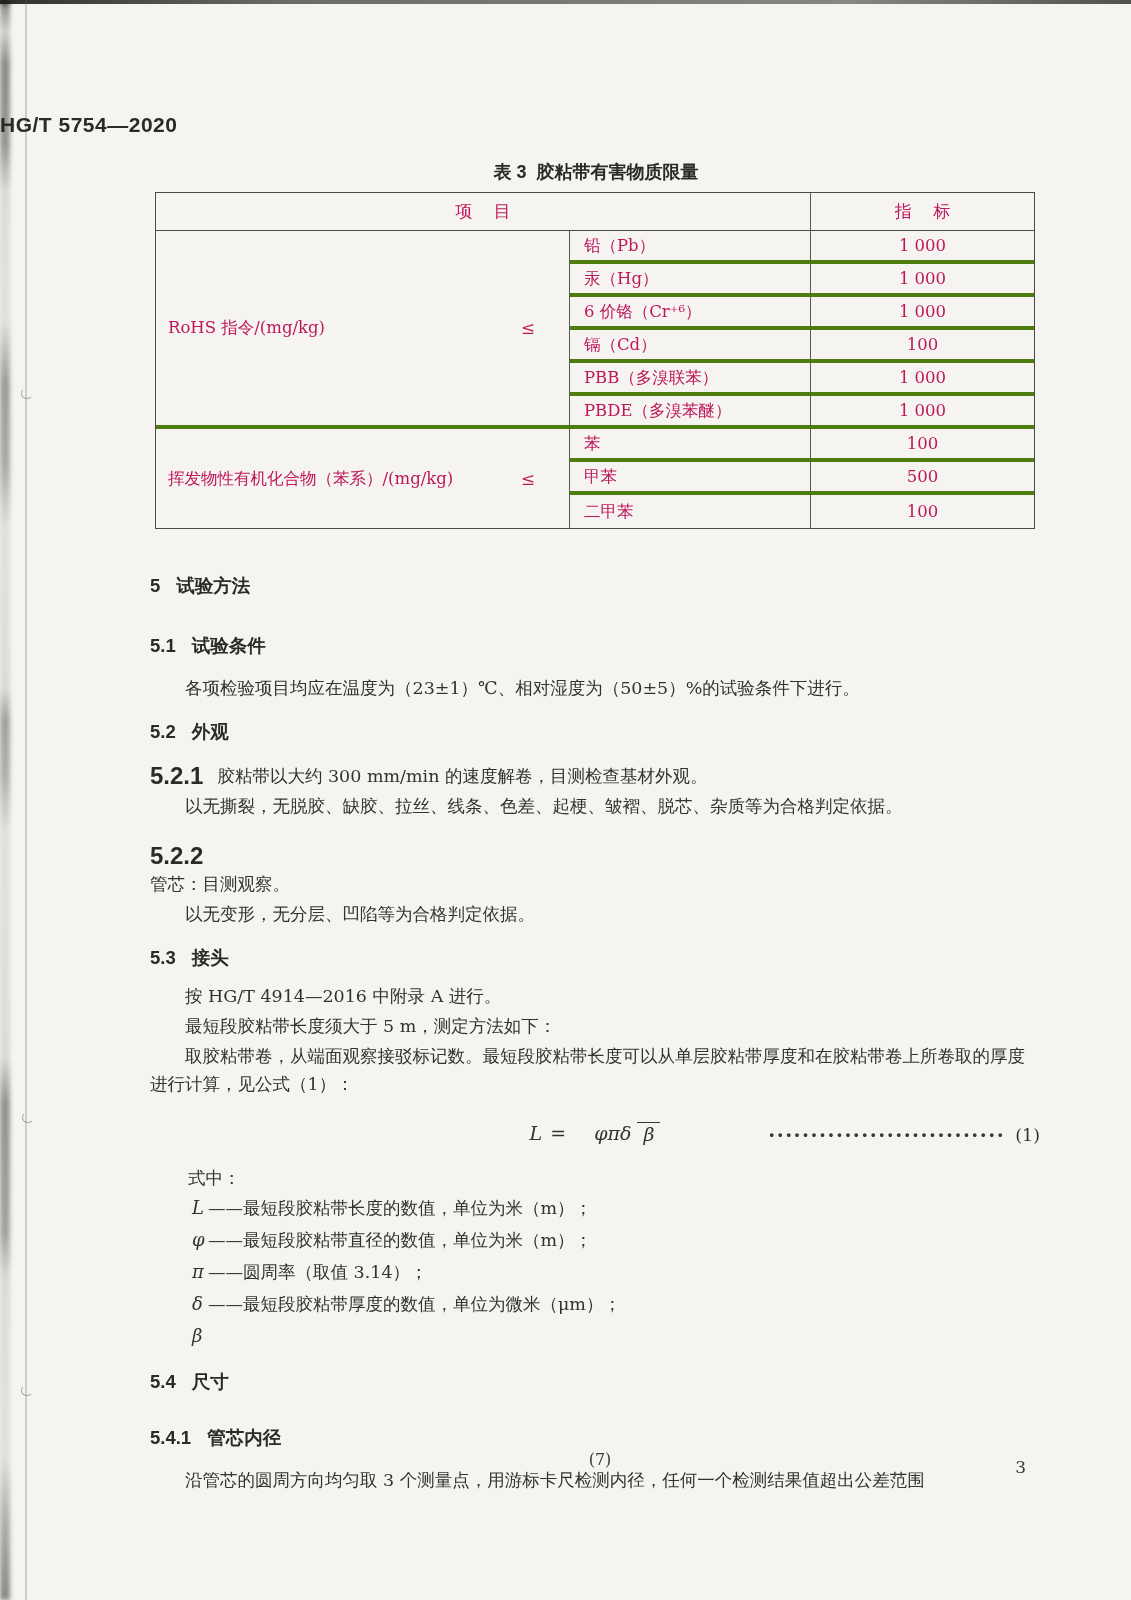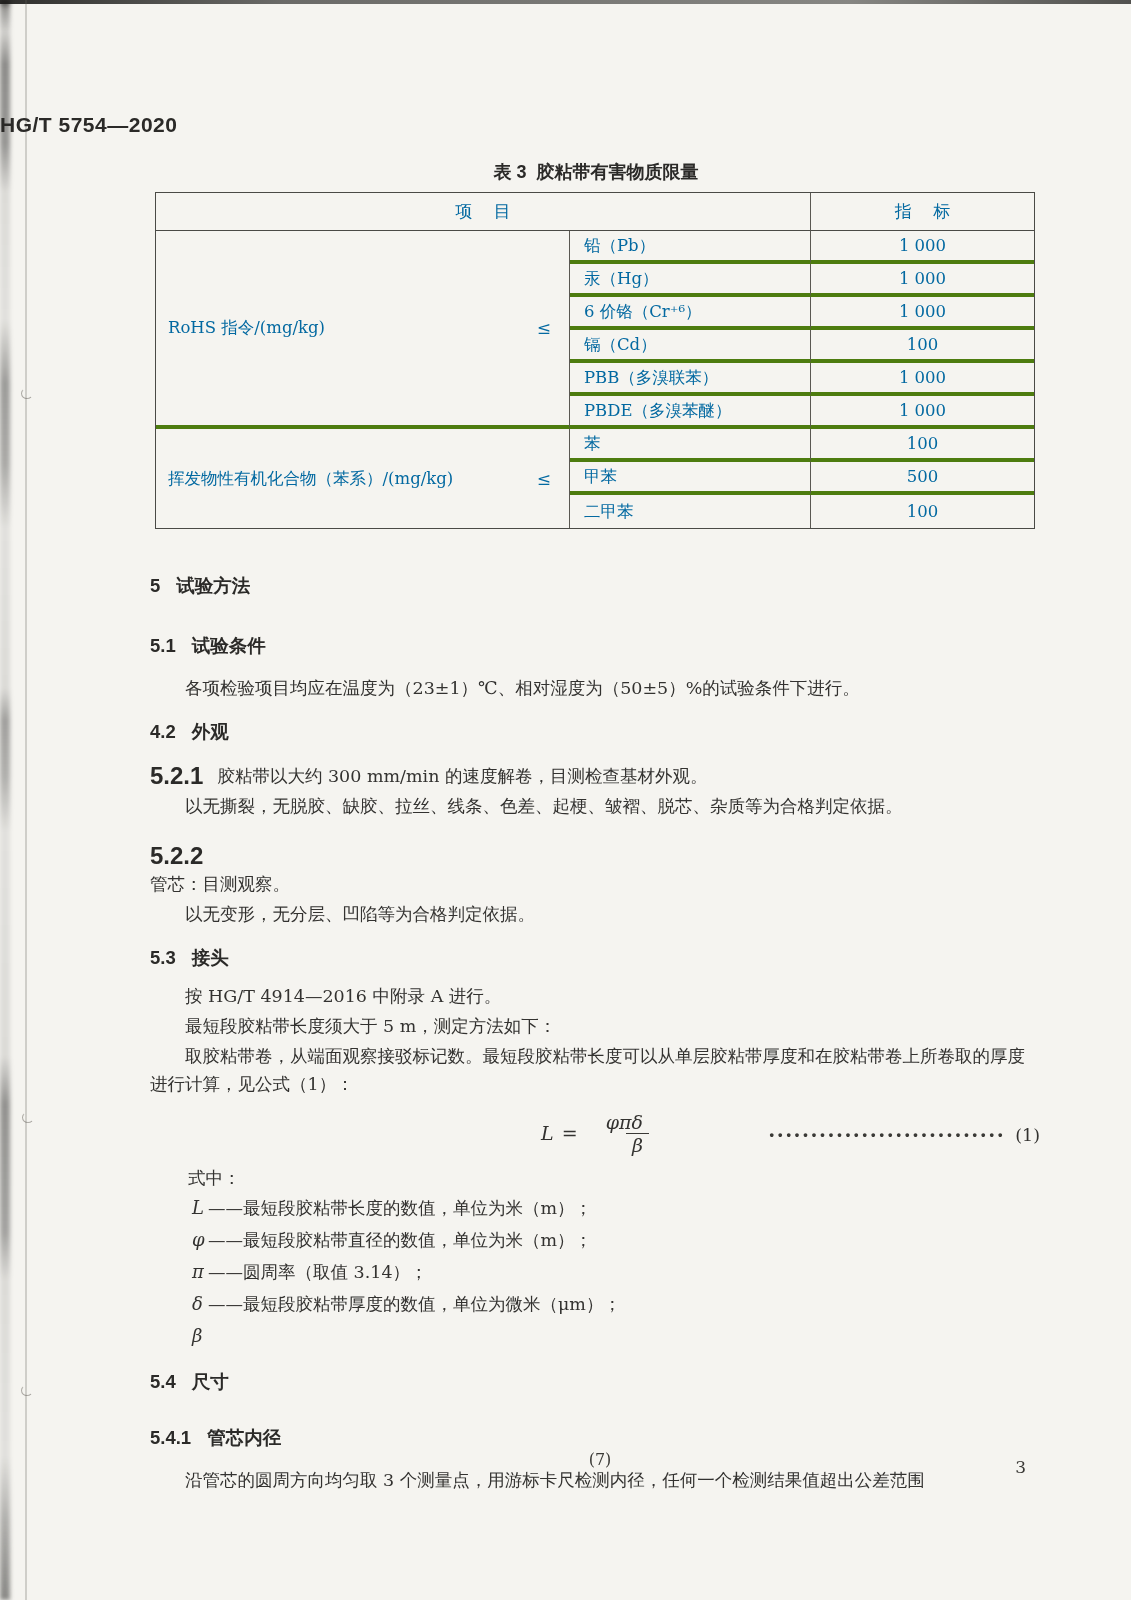--- a/index.html
+++ b/index.html
@@ -60,30 +60,30 @@
     position:absolute;top:160px;left:155px;width:882px;text-align:center;
     font-family:"Liberation Sans","DejaVu Sans",sans-serif;
     font-weight:bold;font-size:18px;color:#2b2a28;white-space:pre;
   }
   .t3{
     position:absolute;left:155px;top:192px;
     display:grid;
     grid-template-columns:414px 241px 223px;
     grid-template-rows:38px repeat(9,33px);
     border:1.6px solid #4a4a46;
-    font-size:16.5px;color:#0369a1;
+    font-size:16.5px;color:#be185d;
   }
   .t3 .cell{box-sizing:border-box;}
   .bdr{border-right:1px solid #5a5852;}
   .bdb{border-bottom:4px solid #4d7c0f;}
   .bdb-th{border-bottom:1.4px solid #4a4a46;}
   .th{display:flex;align-items:center;justify-content:center;white-space:pre;font-size:17px;}
   .th-item{grid-area:1/1/2/3;}
   .th-index{grid-area:1/3/2/4;}
-  .glabel{display:flex;align-items:center;justify-content:space-between;padding:0 18px 0 12px;white-space:pre;}
+  .glabel{display:flex;align-items:center;justify-content:space-between;padding:0 34px 0 12px;white-space:pre;}
   .g1{grid-area:2/1/8/2;}
   .g2{grid-area:8/1/11/2;}
   .ncell{display:flex;align-items:center;padding-left:14px;white-space:pre;}
   .vcell{display:flex;align-items:center;justify-content:center;}
   .rel{font-size:17px;}
   
   .content{
     position:absolute;left:150px;top:560px;width:890px;
     font-size:17.5px;line-height:28px;
   }
@@ -106,21 +106,21 @@
     font-family:"Liberation Sans","DejaVu Sans",sans-serif;
     font-weight:bold;font-size:24px;margin-right:14px;flex:none;color:#2b2a28;
   }
   
   .formula-block{position:relative;margin-top:6px;height:58px;}
   .formula-center{
     position:absolute;left:0;right:0;top:0;height:58px;
     display:flex;align-items:center;justify-content:center;
     font-style:italic;font-size:19px;
   }
-  .frac{display:inline-flex;flex-direction:column;align-items:flex-end;margin-left:22px;line-height:22px;}
+  .frac{display:inline-flex;align-items:flex-start;margin-left:22px;line-height:22px;}
   .frac .numr{padding:0 6px;}
   .frac .denr{border-top:1.5px solid #3a3936;padding:0 6px;}
   .eq-sign{margin-left:8px;font-style:normal;}
   .formula-right{
     position:absolute;right:0;top:17px;display:flex;align-items:center;
     font-style:normal;
   }
   .dots{font-weight:bold;font-size:20px;letter-spacing:1.5px;color:#3a3936;line-height:24px;}
   .eq-no{font-size:17.5px;margin-left:10px;}
   .where{margin-top:2px;margin-left:38px;}
@@ -190,21 +190,21 @@
     <span>试验方法</span>
   </div>
 
   <div class="h2">
     <span class="num">5.1</span>
     <span>试验条件</span>
   </div>
   <div class="p sp">各项检验项目均应在温度为（23±1）℃、相对湿度为（50±5）%的试验条件下进行。</div>
 
   <div class="h2 tight">
-    <span class="num">4.2</span>
+    <span class="num">5.2</span>
     <span>外观</span>
   </div>
 
   <div class="ph">
     <span class="pnum">5.2.1</span>
     <span>胶粘带以大约 300 mm/min 的速度解卷，目测检查基材外观。</span>
   </div>
   <div class="p">以无撕裂，无脱胶、缺胶、拉丝、线条、色差、起梗、皱褶、脱芯、杂质等为合格判定依据。</div>
 
   <div class="ph sp">

